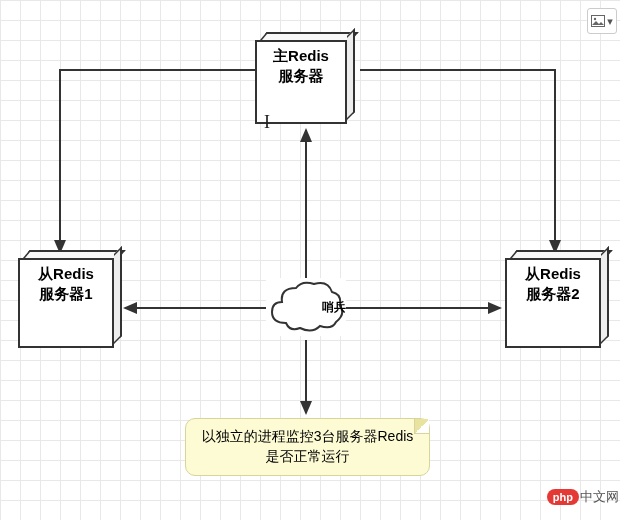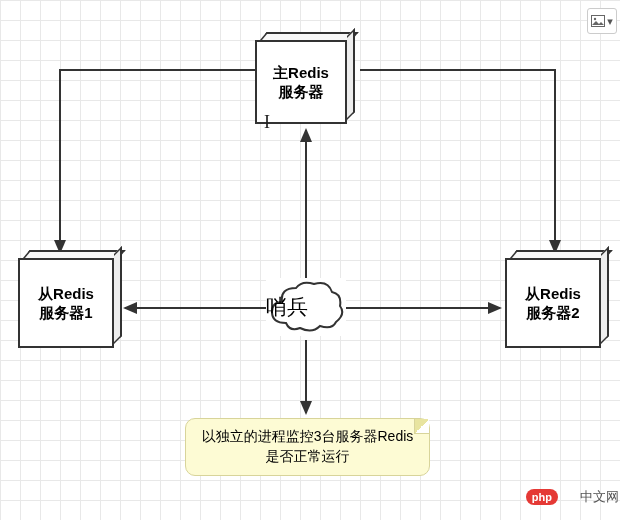--- a/index.html
+++ b/index.html
@@ -44,42 +44,42 @@
       border: 2px solid #333;
       border-left: none;
       transform: skewY(-45deg);
       transform-origin: top left;
     }
     .box3d .front {
       position: relative;
       background: #fff;
       border: 2px solid #333;
       display: flex;
-      align-items: center;
+      align-items: flex-start;
       justify-content: center;
       text-align: center;
       font-size: 15px;
       font-weight: bold;
       line-height: 1.3;
       padding: 4px;
     }
     .cloud {
       position: absolute;
       z-index: 3;
       background: #fff;
     }
     .cloud-text {
       position: absolute;
       width: 100%;
       height: 100%;
       display: flex;
       align-items: center;
-      justify-content: flex-start;
-      font-size: 21px;
-      font-weight: normal;
+      justify-content: flex-end;
+      font-size: 12px;
+      font-weight: bold;
       z-index: 4;
     }
     .note {
       position: absolute;
       background: #fdfbd4;
       border: 1px solid #d8d49a;
       z-index: 3;
       display: flex;
       align-items: center;
       justify-content: center;
@@ -122,21 +122,21 @@
       font-size: 11px;
       color: #555;
       cursor: pointer;
     }
     .watermark {
       position: absolute;
       bottom: 14px; right: 14px;
       z-index: 5;
       display: flex;
       align-items: center;
-      gap: 22px;
+      gap: 1px;
       font-size: 13px;
       color: #555;
     }
     .watermark .logo {
       background: #e53935;
       color: #fff;
       font-size: 11px;
       font-weight: bold;
       padding: 2px 6px;
       border-radius: 10px;

